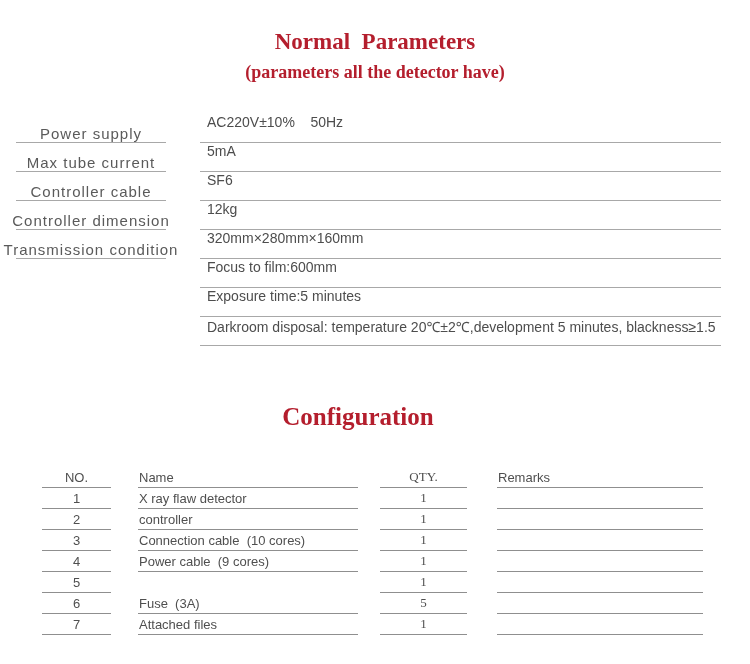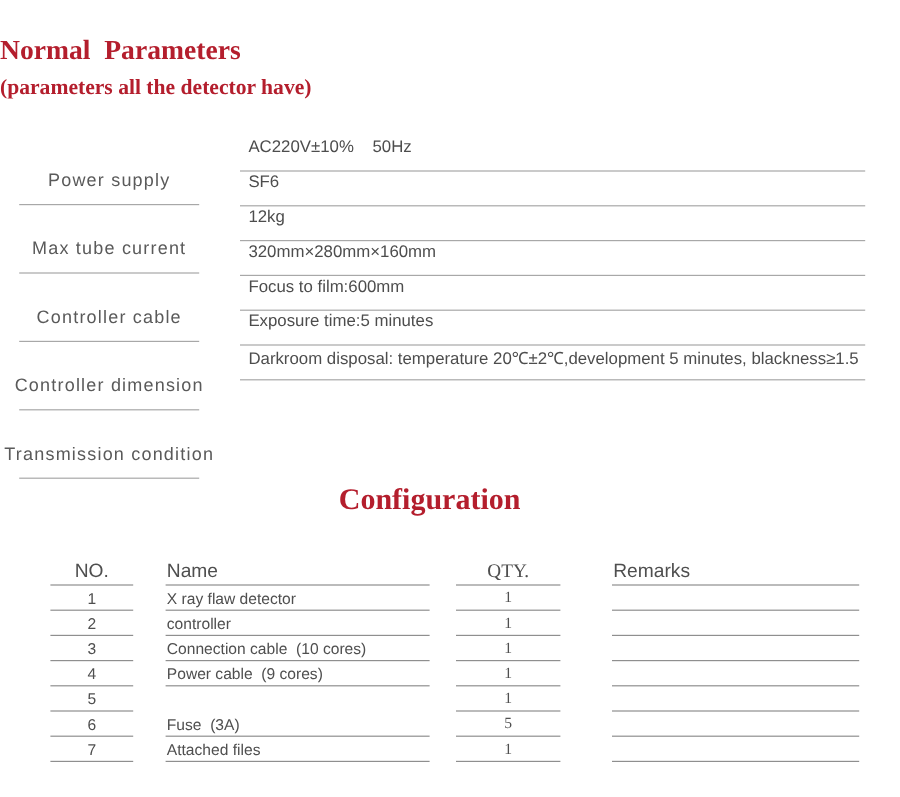--- a/index.html
+++ b/index.html
@@ -16,46 +16,45 @@
     position:relative;
     width:750px;height:664px;
     background:var(--bg);
     font-family:"Liberation Sans", sans-serif;
     overflow:hidden;
   }
 
   
   .headings{
     position:absolute;top:27px;left:0;width:750px;
-    text-align:left;
+    text-align:center;
     color:var(--accent);
     font-family:"Liberation Serif", serif;
     font-weight:bold;
   }
   .title-main{font-size:23px;line-height:30px;white-space:pre;}
   .title-sub{font-size:18px;line-height:30px;}
   .cfg-heading{
     position:absolute;top:403px;left:-17px;width:750px;
     text-align:center;
     color:var(--accent);
     font-family:"Liberation Serif", serif;
     font-weight:bold;
     font-size:25px;
   }
 
   
   .param-left{position:absolute;left:16px;top:114px;width:150px;}
   .param-left .cell{
     height:28px;
     border-bottom:1px solid var(--param-line);
-    display:flex;align-items:flex-start;justify-content:center;
+    display:flex;align-items:flex-end;justify-content:center;
     font-size:15px;letter-spacing:1px;
     color:var(--label-color);
     white-space:nowrap;
-    margin-top:28px;
   }
   .param-right{position:absolute;left:200px;top:114px;width:521px;}
   .param-right .cell{
     height:28px;
     border-bottom:1px solid var(--param-line);
     display:flex;align-items:flex-start;
     padding-left:7px;
     font-size:14px;
     color:var(--value-color);
     white-space:pre;
@@ -68,22 +67,22 @@
     position:absolute;top:0;height:20px;
     border-bottom:1px solid var(--cfg-line);
     display:flex;align-items:center;
     font-size:13px;
     color:var(--table-color);
     white-space:pre;
   }
   .cfg-no{left:42px;width:69px;justify-content:center;}
   .cfg-name{left:138px;width:219px;padding-left:1px;}
   .cfg-qty{left:380px;width:87px;justify-content:center;font-size:14px;font-family:Liberation Serif, serif;}
-  .cfg-remarks{left:510px;width:205px;padding-left:1px;}
-  .cfg-header > div{font-size:16px;}
+  .cfg-remarks{left:497px;width:205px;padding-left:1px;}
+  .cfg-header > div{font-size:13px;}
 </style>
 </head>
 <body>
 
 <div class="page">
 
   <div class="headings">
     <div class="title-main">Normal  Parameters</div>
     <div class="title-sub">(parameters all the detector have)</div>
   </div>
@@ -101,20 +100,23 @@
       <div class="cell">
     <span>Controller dimension</span>
   </div>
       <div class="cell">
     <span>Transmission condition</span>
   </div>
     </div>
   <div class="param-right" id="paramValues">
       <div class="cell">
     <span>AC220V±10%    50Hz</span>
+  </div>
+      <div class="cell">
+    <span>5mA</span>
   </div>
       <div class="cell">
     <span>SF6</span>
   </div>
       <div class="cell">
     <span>12kg</span>
   </div>
       <div class="cell">
     <span>320mm×280mm×160mm</span>
   </div>

